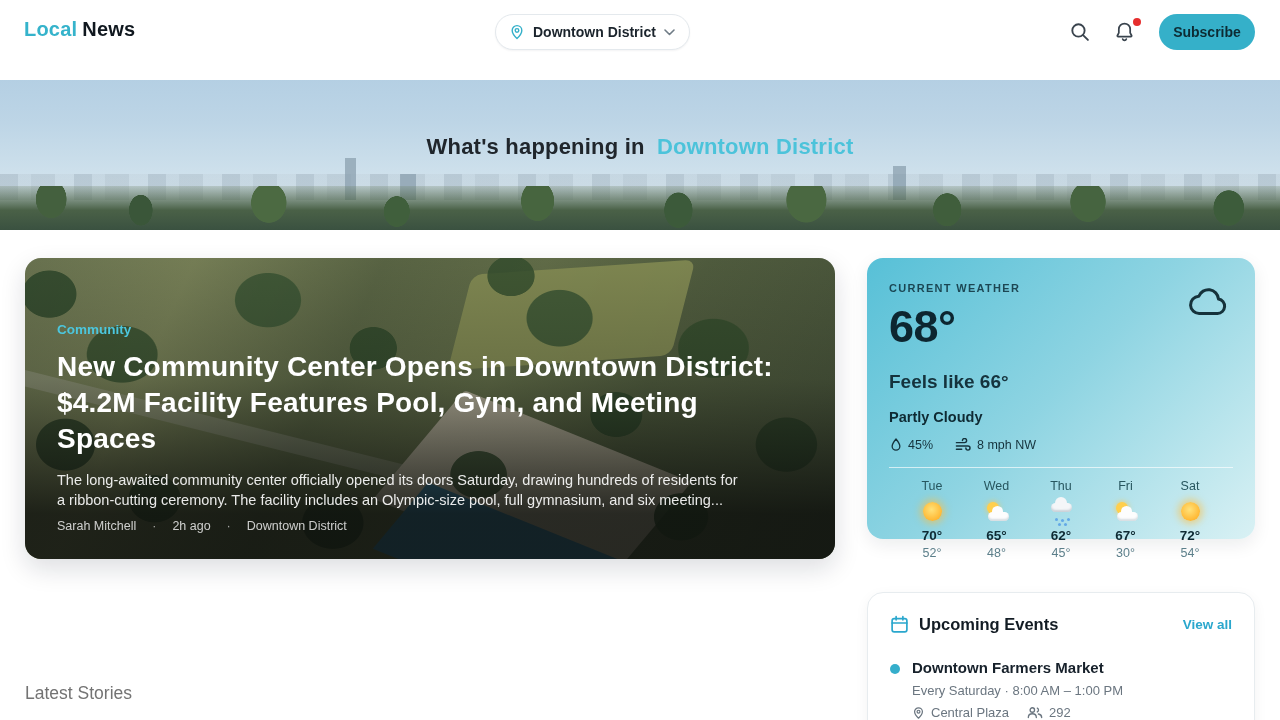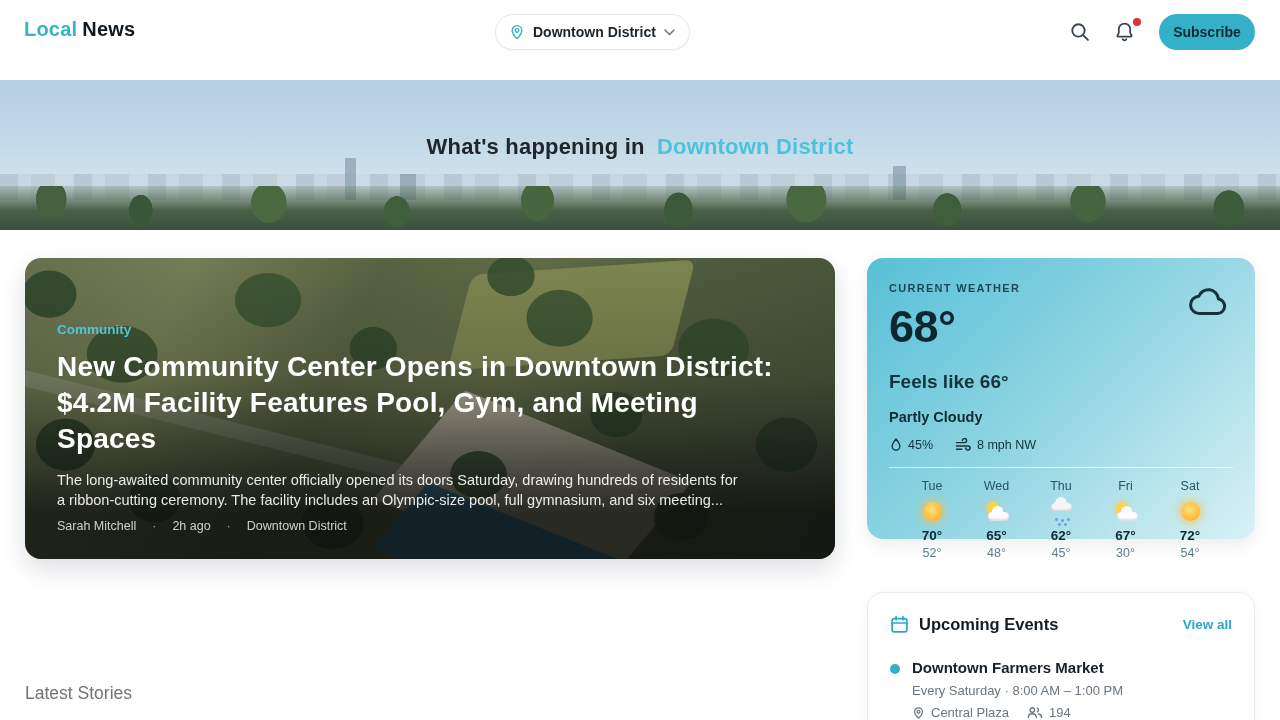--- a/index.html
+++ b/index.html
@@ -345,21 +345,21 @@
           </span>
           <span class="m">
             <span>
               <svg width="16" height="13" viewBox="0 0 18 14" fill="none" stroke="#6b7680" stroke-width="1.5" stroke-linecap="round" stroke-linejoin="round">
                 <circle cx="6" cy="4.2" r="2.5"></circle>
                 <path d="M1.5 12.6c0-2.6 2-4.2 4.5-4.2s4.5 1.6 4.5 4.2"></path>
                 <path d="M11.6 2.1a2.4 2.4 0 0 1 0 4.3"></path>
                 <path d="M12.8 8.7c2.2.3 3.7 1.8 3.7 3.9"></path>
               </svg>
             </span>
-            <span>194</span>
+            <span>292</span>
           </span>
         </div>
       </div>
     </div>
   </div>
 
   <h2 class="latest">Latest Stories</h2>
 
 </div>
 

